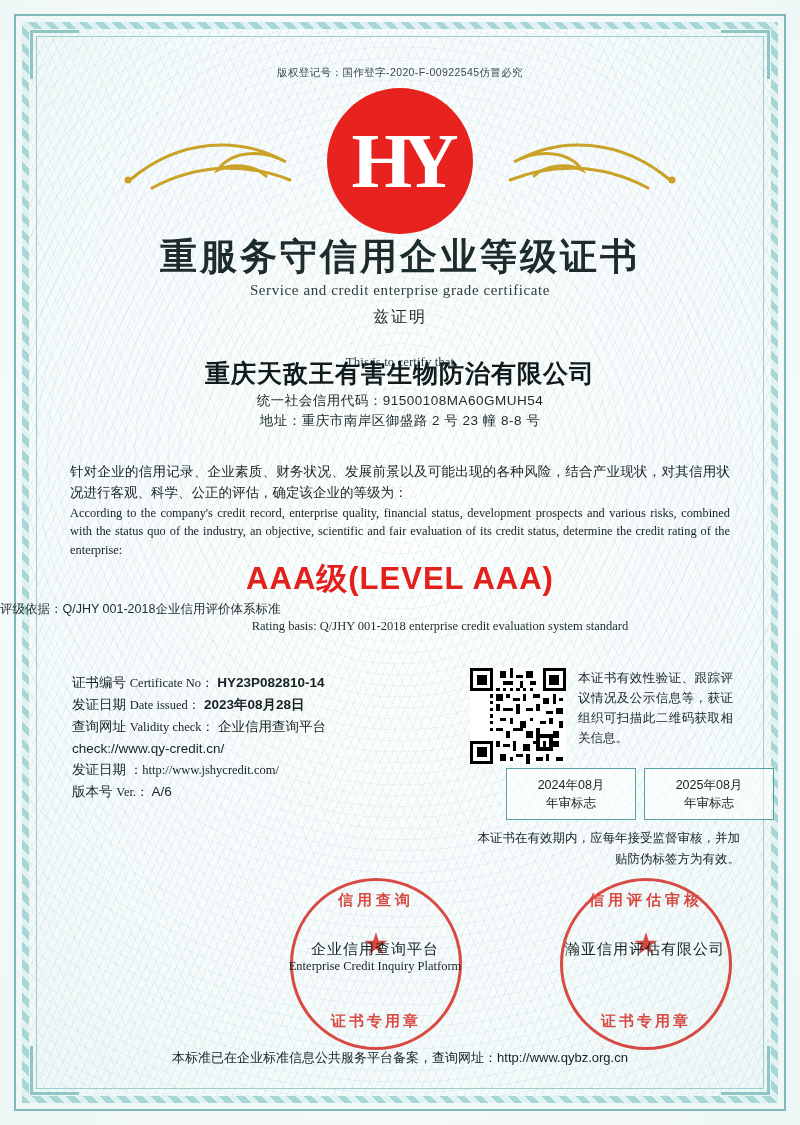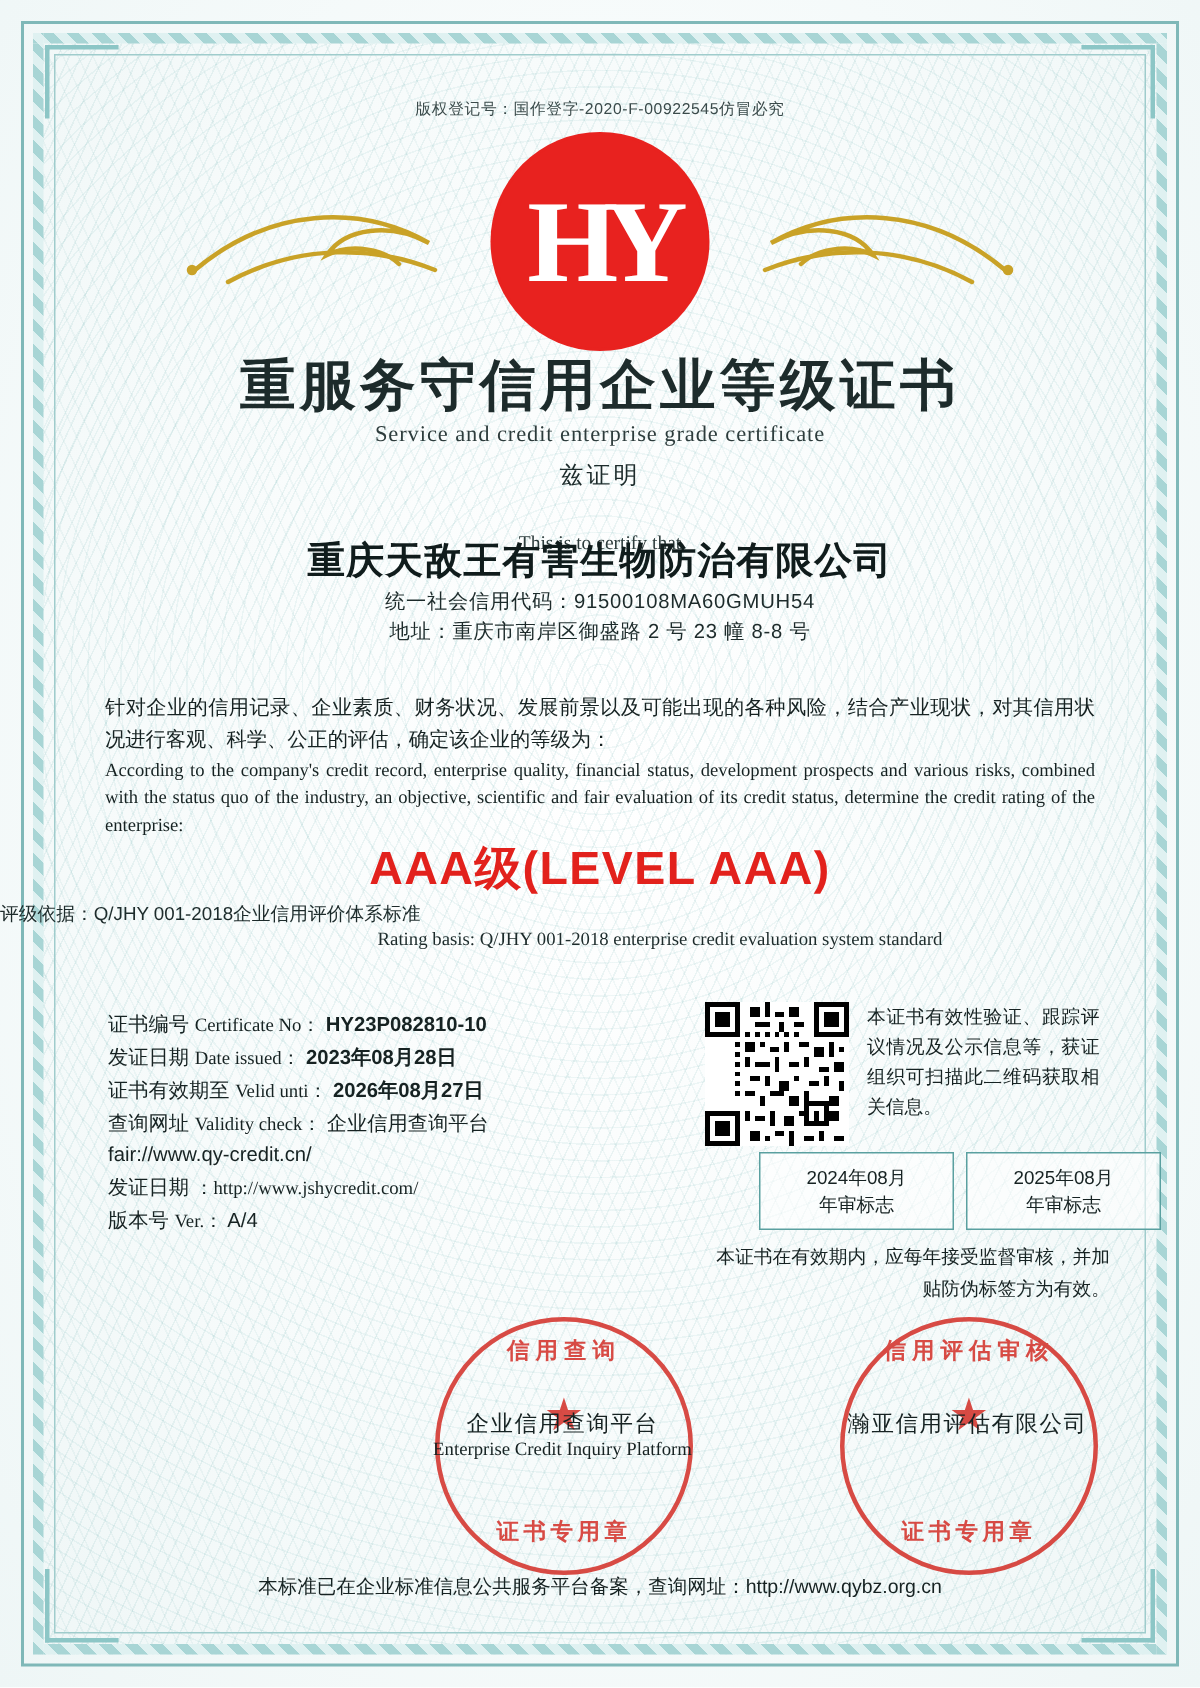--- a/index.html
+++ b/index.html
@@ -263,48 +263,43 @@
     </div>
 
     <div class="level">AAA级(LEVEL AAA)</div>
     <div class="basis-cn">评级依据：Q/JHY 001-2018企业信用评价体系标准</div>
     <div class="basis-en">Rating basis: Q/JHY 001-2018 enterprise credit evaluation system standard</div>
 
     <div class="details">
       <div class="row">
         <span>证书编号</span>
         <span class="lbl-en">Certificate No：</span>
-        <span class="val">HY23P082810-10</span>
+        <span class="val">HY23P082810-14</span>
       </div>
       <div class="row">
         <span>发证日期</span>
         <span class="lbl-en">Date issued：</span>
         <span class="val">2023年08月28日</span>
       </div>
       <div class="row">
-        <span>证书有效期至</span>
-        <span class="lbl-en">Velid unti：</span>
-        <span class="val">2026年08月27日</span>
-      </div>
-      <div class="row">
         <span>查询网址</span>
         <span class="lbl-en">Validity check：</span>
         <span>企业信用查询平台</span>
       </div>
       <div class="row">
-        <span>fair://www.qy-credit.cn/</span>
+        <span>check://www.qy-credit.cn/</span>
       </div>
       <div class="row">
         <span>发证日期</span>
         <span class="lbl-en">：http://www.jshycredit.com/</span>
       </div>
       <div class="row">
         <span>版本号</span>
         <span class="lbl-en">Ver.：</span>
-        <span>A/4</span>
+        <span>A/6</span>
       </div>
     </div>
 
     <div class="qr">
       <svg width="96" height="96" viewBox="0 0 29 29" shape-rendering="crispEdges">
         <rect width="29" height="29" fill="#ffffff"></rect>
         <g fill="#000000">
 
           <rect x="0" y="0" width="7" height="1"></rect>
             <rect x="0" y="6" width="7" height="1"></rect>

